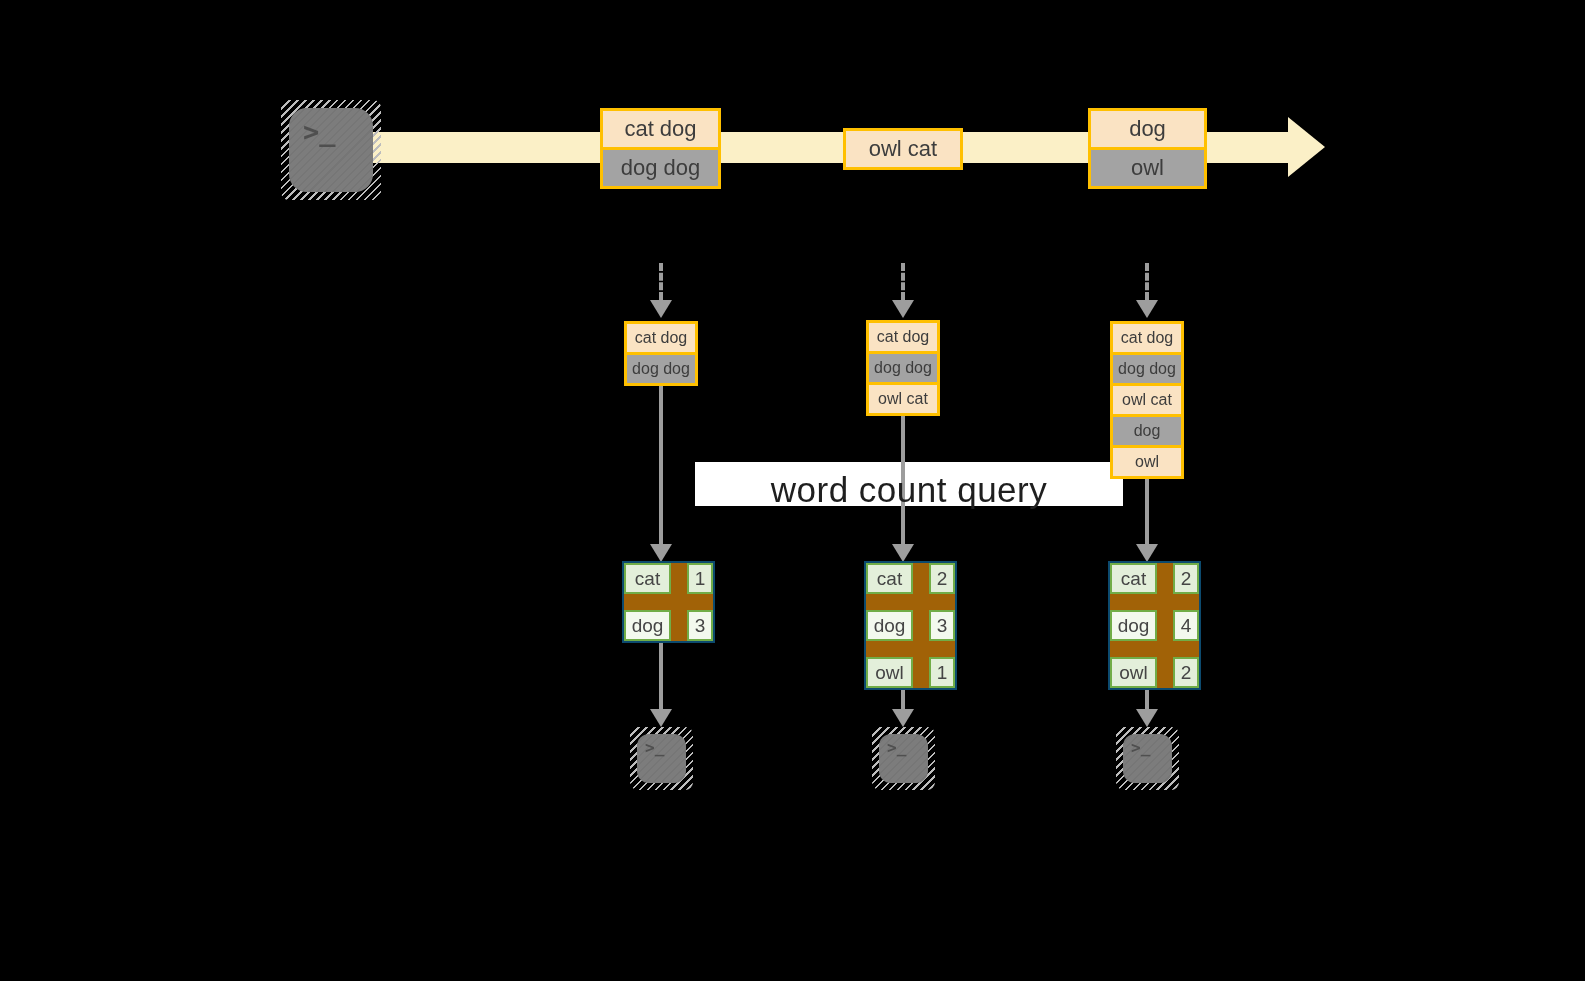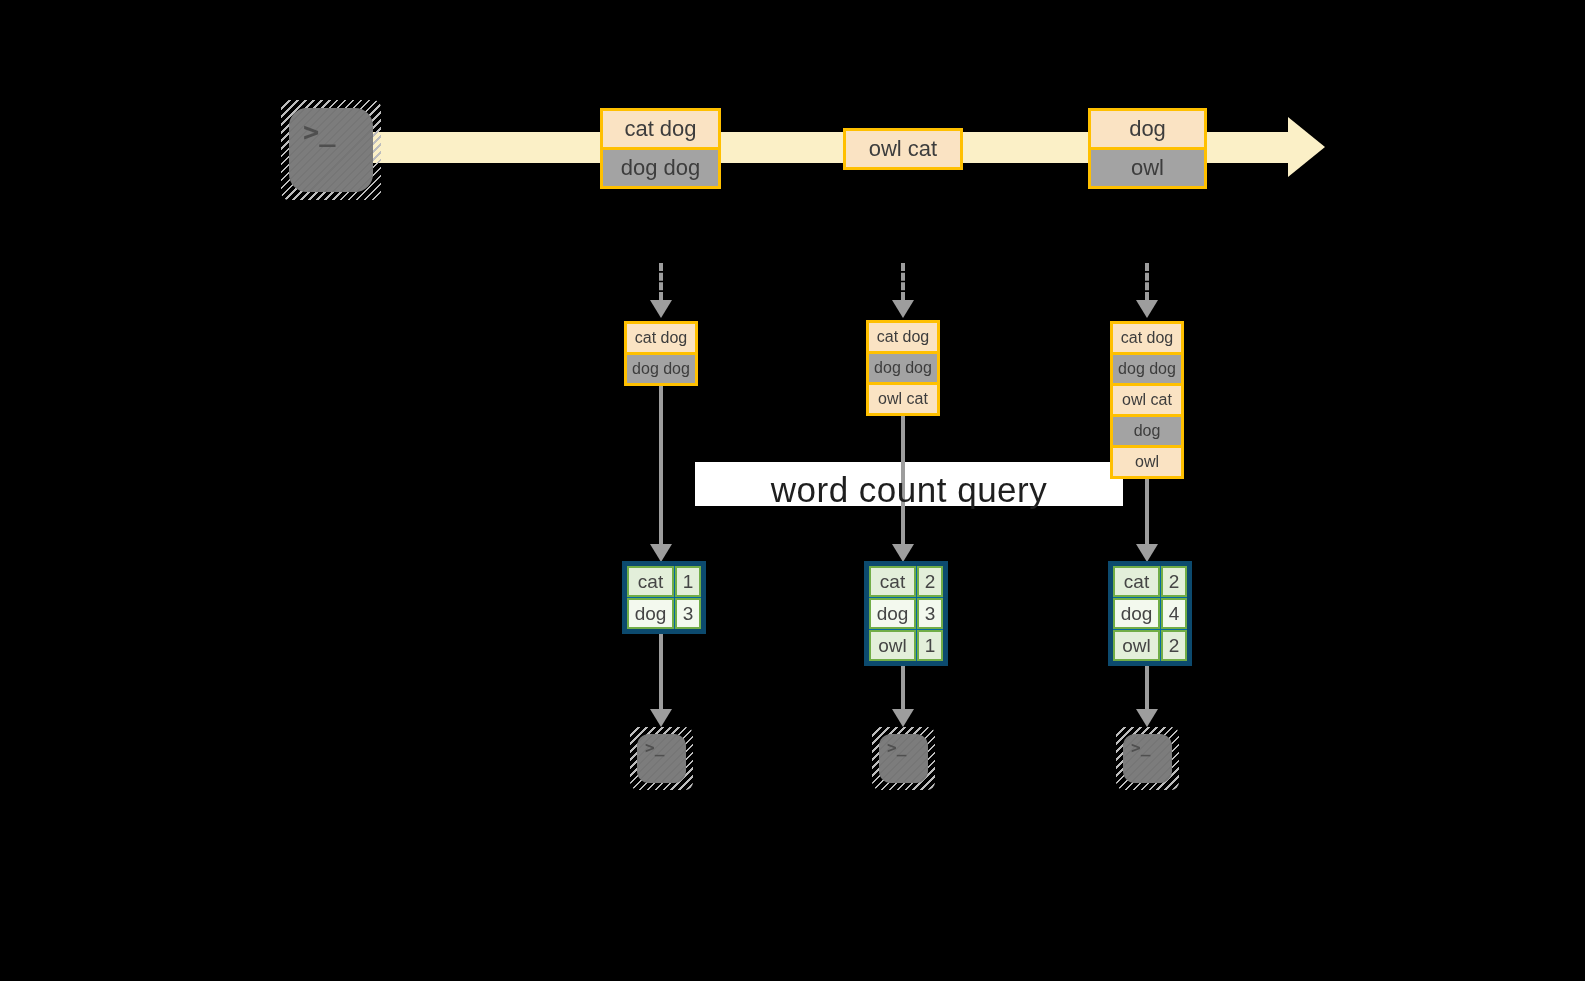--- a/index.html
+++ b/index.html
@@ -35,21 +35,21 @@
         border-left:11px solid transparent; border-right:11px solid transparent;
         border-top:18px solid #9D9D9D; }
   
   .query-band { position:absolute; left:695px; top:462px; width:428px; height:44px;
                 background:#FFFFFF; z-index:1; }
   .query-text { position:absolute; left:695px; top:462px; width:428px; height:56px;
                 display:flex; align-items:center; justify-content:center;
                 font-size:35px; color:#1F1F1F; letter-spacing:0.5px; z-index:4; }
   
   .wtab { position:absolute; display:grid; grid-template-columns:47px 26px;
-          gap:1px; background:#0369a1; border:5px solid #0c4a6e;
+          gap:16px; background:#a16207; border:2px solid #0c4a6e;
           z-index:3; }
   .wcell { height:27px; border:2px solid #71AD47; display:flex; align-items:center;
            justify-content:center; font-size:19px; color:#454545; }
   .gfill-a { background:#E3EFDA; }
   .gfill-b { background:#F3F9EE; }
   
   .term { position:absolute; z-index:3; border-radius:8px;
           background:repeating-linear-gradient(135deg,#BDBDBD 0 1.8px,transparent 1.8px 5.6px); }
   .term-body { position:absolute; background:#7C7C7C; overflow:hidden; }
   .term-body::after { content:""; position:absolute; inset:0;

